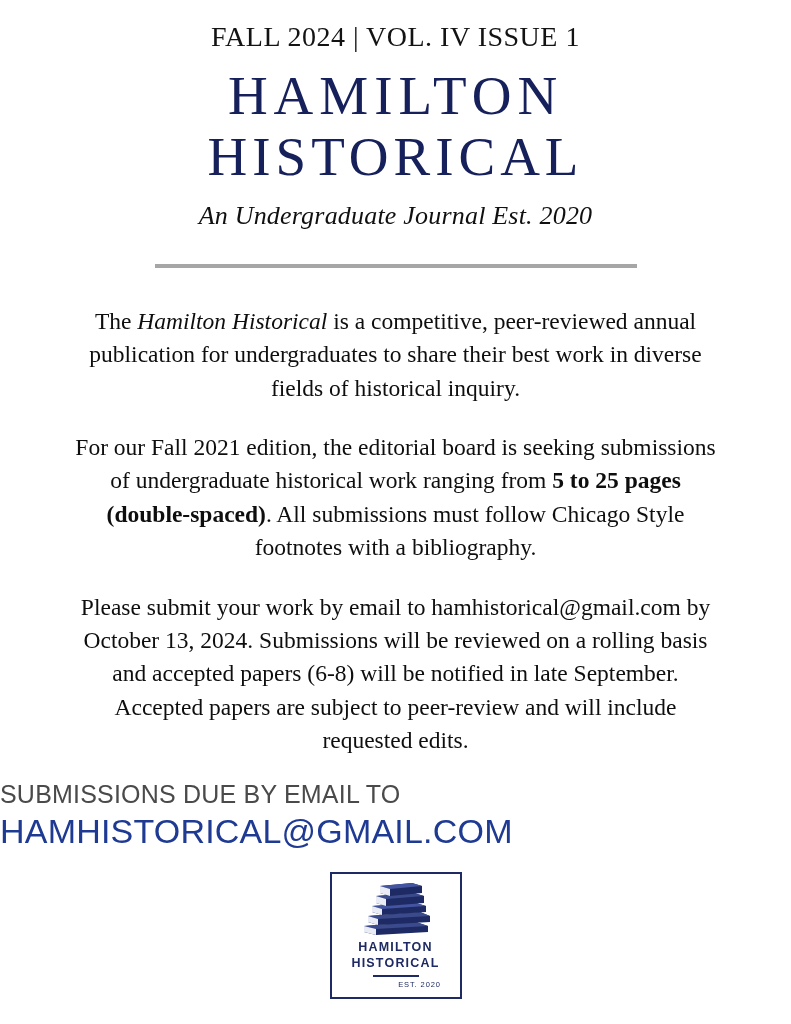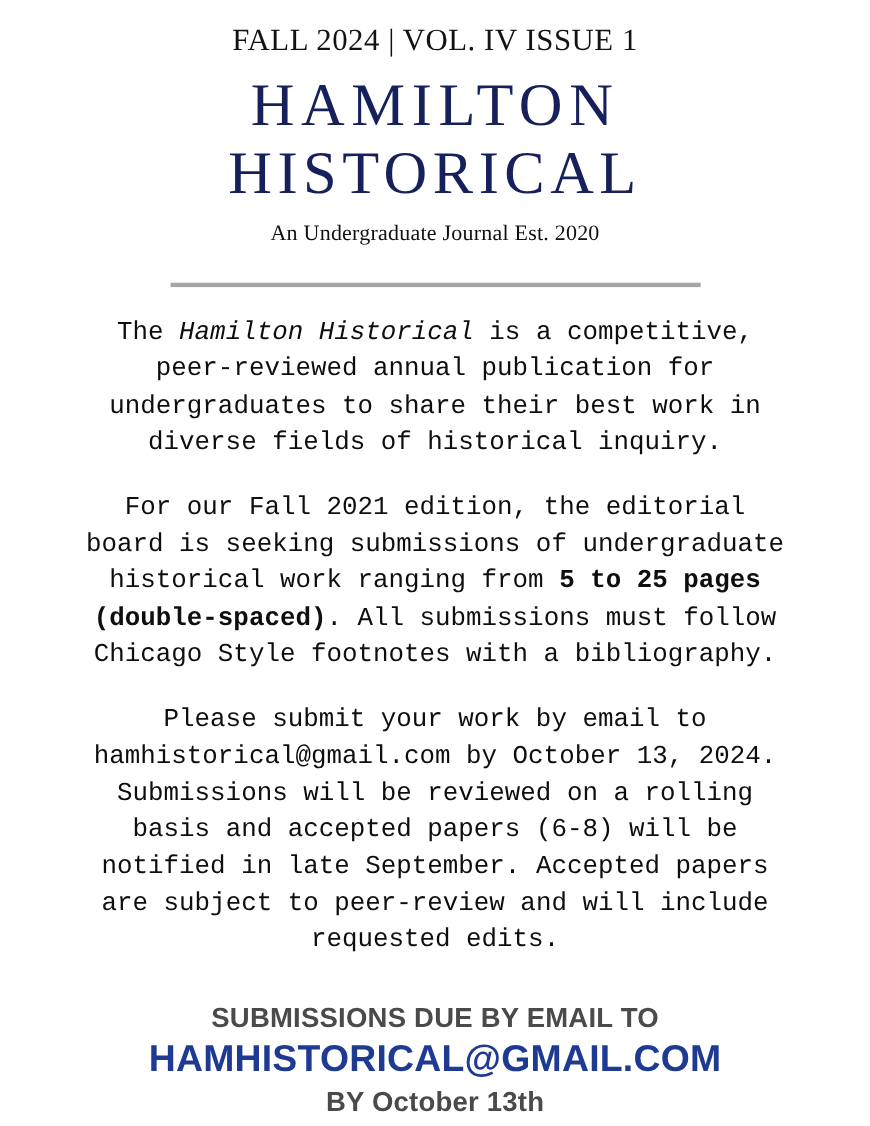--- a/index.html
+++ b/index.html
@@ -43,62 +43,61 @@
     line-height: 1.12;
     margin-top: 12px;
     white-space: nowrap;
   }
   .journal-title .line2 {
     display: block;
     letter-spacing: 5px;
   }
   .tagline {
     font-family: "Liberation Serif", "DejaVu Serif", serif;
-    font-size: 20px;
+    font-style: italic;
+    font-size: 26px;
     color: #101010;
     margin-top: 13px;
     letter-spacing: 0.2px;
   }
 
   
   .divider-wrap {
     display: flex;
     justify-content: center;
     margin-top: 33px;
   }
   .divider {
     width: 482px;
     height: 4px;
     background: #a6a6a6;
   }
 
   
   .body-copy {
-    margin: 4px auto;
+    margin: 16px auto;
     width: 646px;
     text-align: center;
     font-size: 23.5px;
     line-height: 1.42;
     color: #0e0e0e;
     padding-top: 21px;
-    font-family: Liberation Mono, monospace;
   }
   .body-copy p {
     margin: 0 0 26px 0;
   }
   .body-copy p:last-child { margin-bottom: 0; }
   .body-copy em { font-style: italic; }
   .body-copy strong { font-weight: bold; }
 
   
   .cta {
-    text-align: center;
     font-family: "Liberation Sans", "DejaVu Sans", sans-serif;
-    font-weight: bold;
-    margin-top: 39px;
+    font-weight: normal;
+    margin-top: 22px;
     line-height: 1.2;
   }
   .cta-line1 {
     font-size: 25px;
     color: #4a4a4a;
     letter-spacing: 0.2px;
   }
   .cta-line2 {
     font-size: 34px;
     color: #1f3a93;
@@ -142,21 +141,21 @@
     margin-top: 4px;
   }
   .logo-rule {
     width: 46px;
     height: 1.5px;
     background: #1d2a63;
     margin: 4px auto 3px auto;
   }
   .logo-est {
     font-family: "Liberation Sans", "DejaVu Sans", sans-serif;
-    font-weight: bold;
+    font-weight: normal;
     color: #1d2a63;
     font-size: 7.5px;
     letter-spacing: 0.9px;
     padding-left: 48px;
   }
 </style>
 </head>
 <body>
 
 <div class="page">
@@ -180,21 +179,20 @@
 
     <p><span>For our Fall 2021 edition, the editorial board is seeking submissions of undergraduate historical work ranging from </span><strong>5 to 25 pages (double-spaced)</strong><span>. All submissions must follow Chicago Style footnotes with a bibliography.</span></p>
 
     <p>Please submit your work by email to hamhistorical@gmail.com by October 13, 2024. Submissions will be reviewed on a rolling basis and accepted papers (6-8) will be notified in late September. Accepted papers are subject to peer-review and will include requested edits.</p>
 
   </div>
 
   <div class="cta">
     <div class="cta-line1">SUBMISSIONS DUE BY EMAIL TO</div>
     <div class="cta-line2">HAMHISTORICAL@GMAIL.COM</div>
-    <div class="cta-line3">BY October 13th</div>
   </div>
 
   <div class="logo-wrap">
     <div class="logo-box">
 
       <svg class="logo-books" viewBox="0 0 76 54" aria-hidden="true">
 
         <path d="M6 44 L58 40 L70 44 L70 50 L18 53 L6 50 Z" fill="#1d2a63"></path>
         <path d="M6 44 L58 40 L70 44 L18 47 Z" fill="#3b4a8c"></path>
         <path d="M6 44 L18 47 L18 53 L6 50 Z" fill="#e9ecf5"></path>

